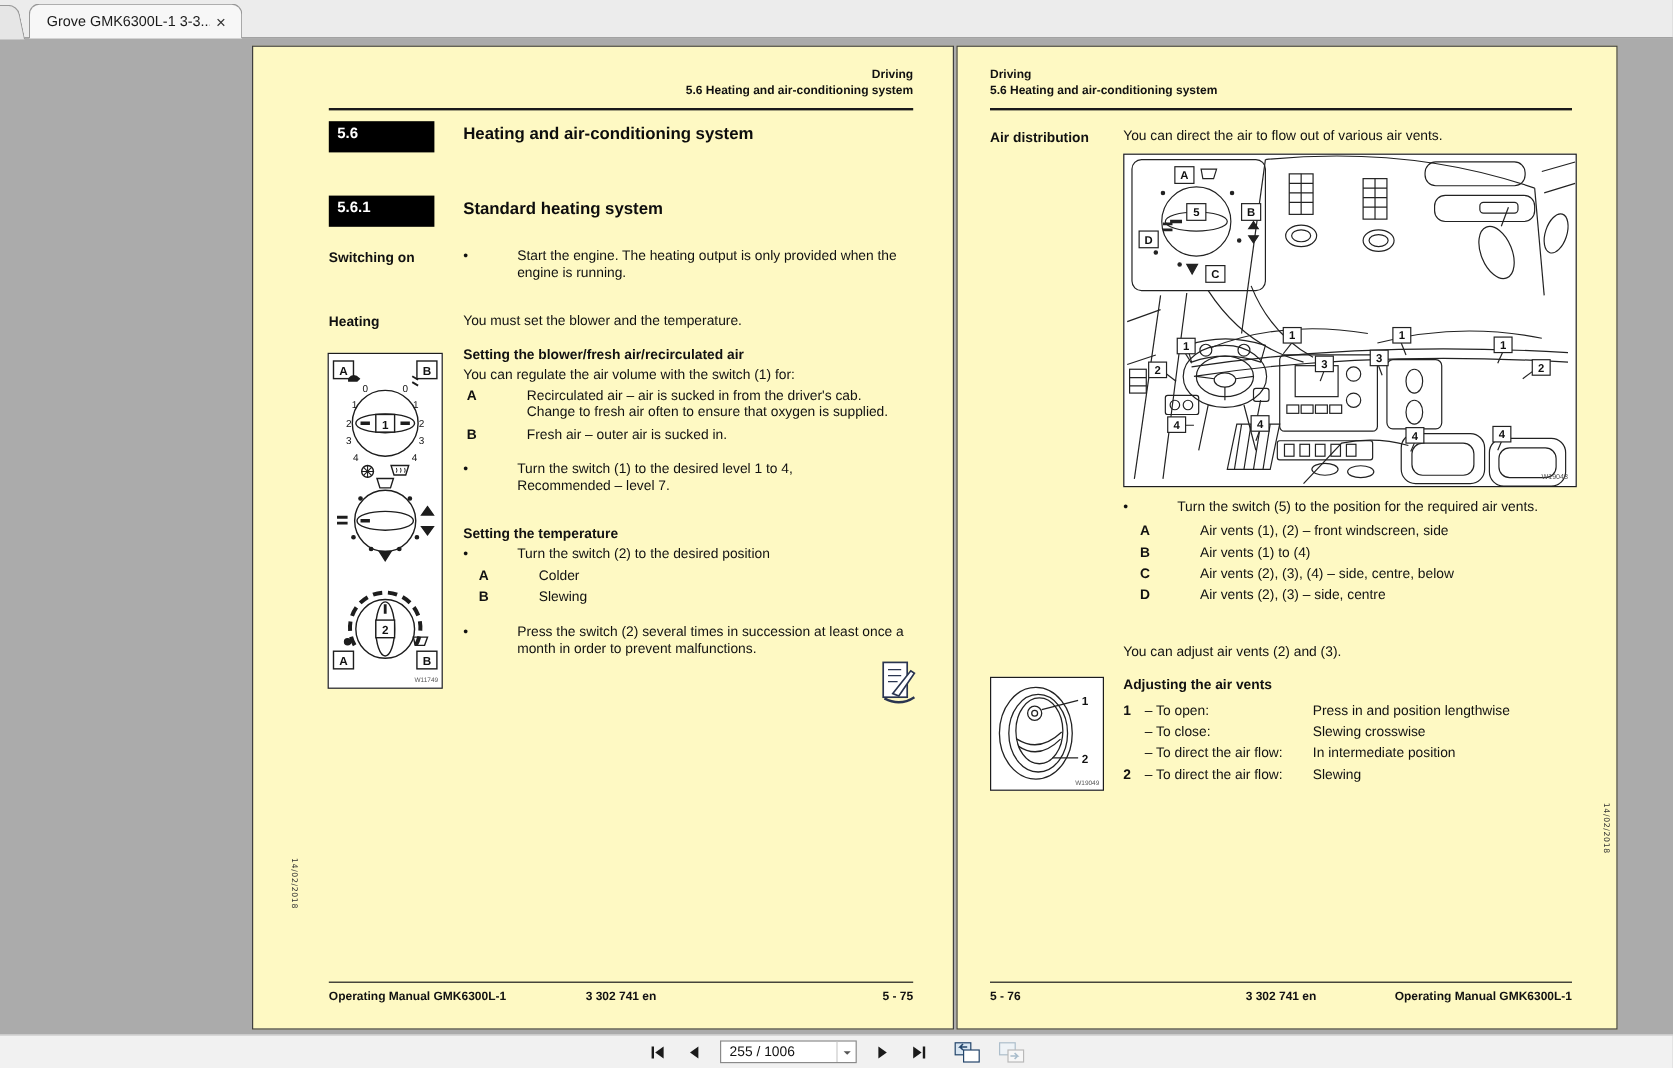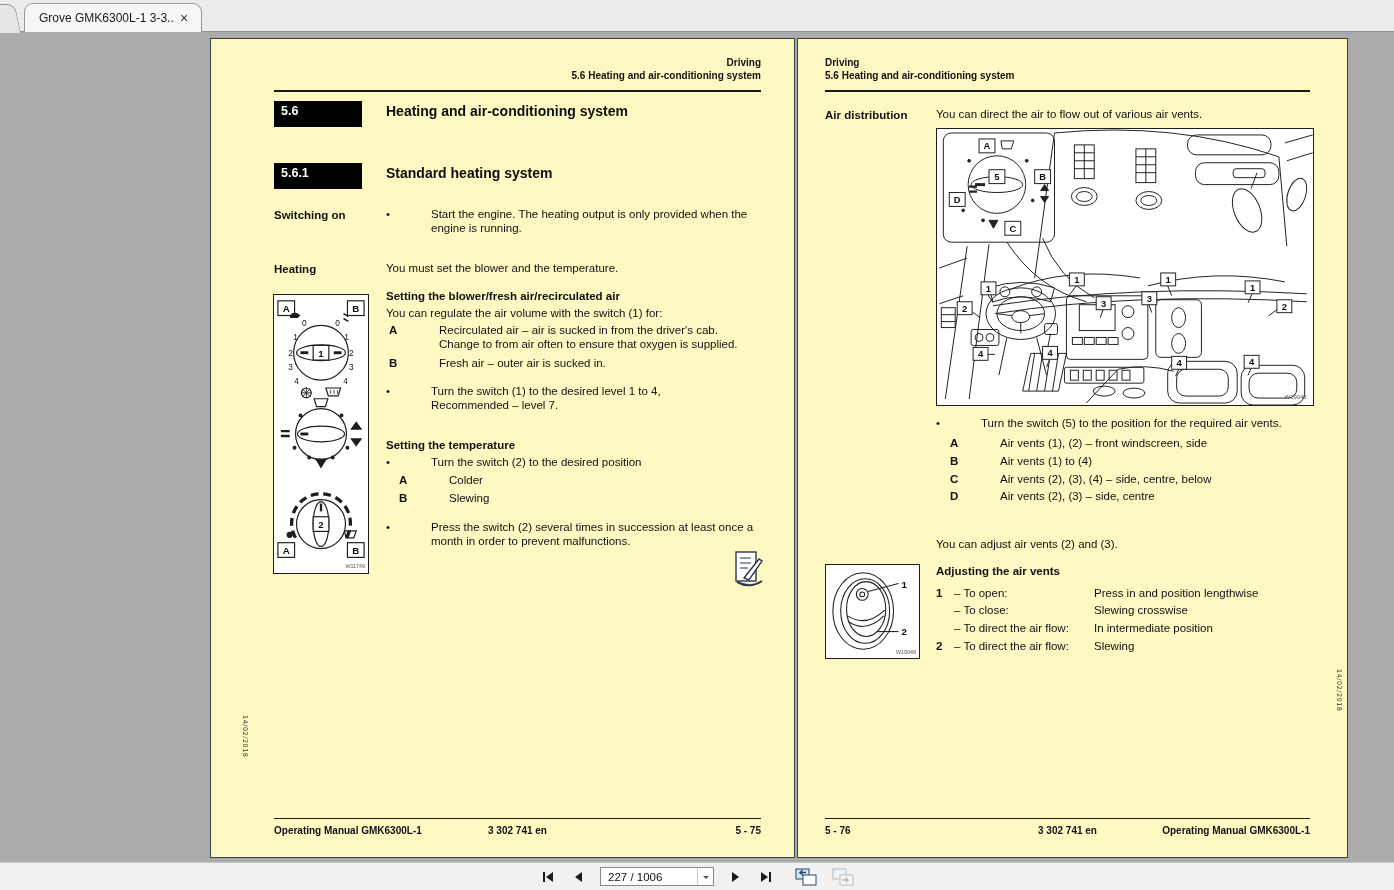--- a/index.html
+++ b/index.html
@@ -154,21 +154,21 @@
     </svg>
   </div>
 
   <div class="txt bh" style="left:175px;top:251px;">Setting the blower/fresh air/recirculated air</div>
   <div class="txt" style="left:175px;top:268px;width:382px;">You can regulate the air volume with the switch (1) for:</div>
 
   <div class="txt lrow" style="left:178px;top:285px;width:382px;">
     <span class="lm">A</span>
     <span class="bt">
       <span>Recirculated air – air is sucked in from the driver's cab.</span><br>
-      <span>Change to from air often to ensure that oxygen is supplied.</span>
+      <span>Change to fresh air often to ensure that oxygen is supplied.</span>
     </span>
   </div>
   <div class="txt lrow" style="left:178px;top:318px;width:382px;">
     <span class="lm">B</span>
     <span class="bt">Fresh air – outer air is sucked in.</span>
   </div>
 
   <div class="txt brow" style="left:175px;top:346px;width:382px;">
     <span class="bm">•</span>
     <span class="bt">
@@ -489,21 +489,21 @@
         <path d="M3,2 v10" stroke="#1a1a1a" stroke-width="2"></path>
         <path d="M12,2 L5,7 L12,12 Z" fill="#1a1a1a"></path>
       </svg>
   </div>
   <div class="navbtn">
     <svg width="14" height="14" viewBox="0 0 14 14">
         <path d="M10,2 L3,7 L10,12 Z" fill="#1a1a1a"></path>
       </svg>
   </div>
   <div class="pagebox">
-    <span>227 / 1006</span>
+    <span>255 / 1006</span>
     <span class="caretbox">
         <span class="caret"></span>
       </span>
   </div>
   <div class="navbtn">
     <svg width="14" height="14" viewBox="0 0 14 14">
         <path d="M4,2 L11,7 L4,12 Z" fill="#1a1a1a"></path>
       </svg>
   </div>
   <div class="navbtn">

